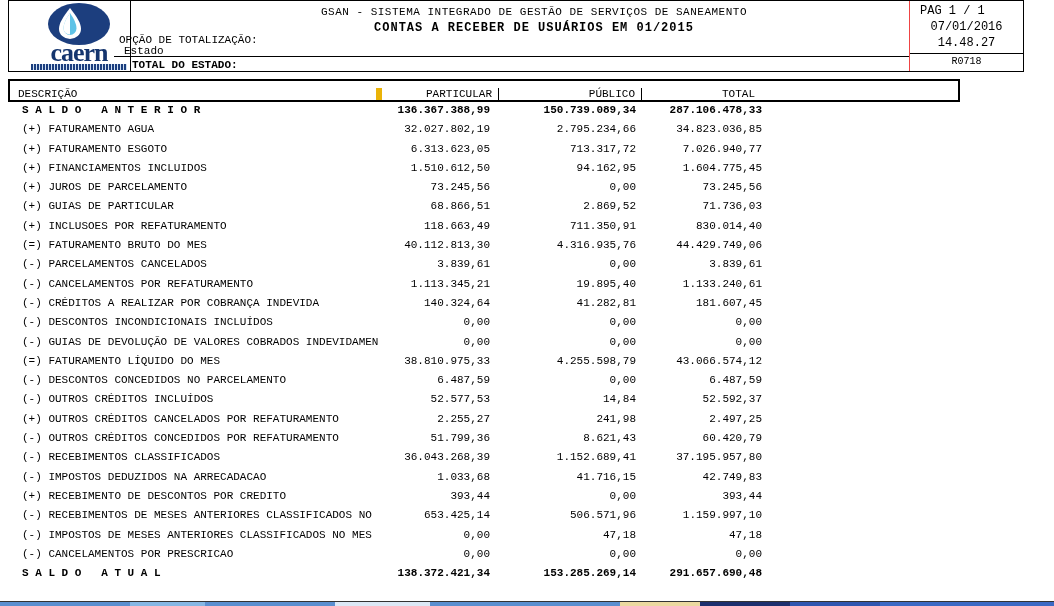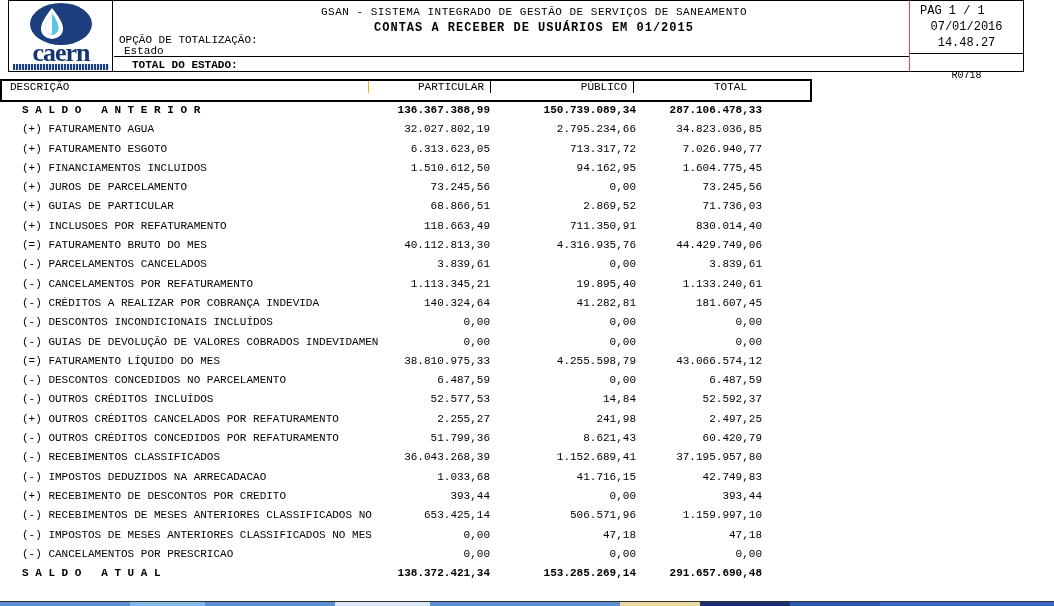--- a/index.html
+++ b/index.html
@@ -10,21 +10,21 @@
     font-family:"Liberation Mono","DejaVu Sans Mono",monospace;
     font-size:11px;
   }
 
   
   .header-band{
     position:absolute; left:8px; top:0; width:1016px; height:72px;
     border:1px solid #000;
   }
   .logo-cell{
-    position:absolute; left:0; top:0; width:104px; height:70px;
+    position:absolute; left:18px; top:0; width:104px; height:70px;
     border-right:1px solid #000; text-align:center; overflow:hidden;
   }
   .logo-oval{
     position:absolute; left:21px; top:2px; width:62px; height:42px;
     background:#1c3e7e; border-radius:50%;
   }
   .logo-drop{
     position:absolute; left:30px; top:6px; width:26px; height:32px;
   }
   .logo-word{
@@ -54,30 +54,30 @@
   .total-label{ position:absolute; top:58px; left:10px; font-weight:bold;margin-left:8px; }
 
   .pag-box{
     position:absolute; right:0; top:0; width:114px; height:70px;
     border-left:1px solid #ef4444; text-align:center; font-size:12px;
   }
   .pag-line{ margin-top:3px; text-align:left; padding-left:10px; }
   .pag-date{ margin-top:2px; }
   .pag-time{ margin-top:2px; }
   .pag-sep{ margin-top:3px; border-top:1px solid #000; }
-  .pag-code{ font-size:10px; margin-top:16px; }
+  .pag-code{ font-size:10px; margin-top:2px; }
 
   
   .col-head{
-    position:absolute; left:0; top:79px; width:812px; height:23px;
-    border:2px solid #000; display:flex; align-items:flex-start;
+    position:absolute; left:8px; top:79px; width:952px; height:23px;
+    border:2px solid #000; display:flex; align-items:flex-end;
   }
   .col-head .cell{ display:flex; align-items:center; }
   .ch-desc{ width:366px; padding-left:8px; }
-  .ch-part{ width:122px; border-left:1px solid #eab308; justify-content:flex-end; padding-right:6px; }
+  .ch-part{ width:122px; border-left:6px solid #eab308; justify-content:flex-end; padding-right:6px; }
   .ch-pub { width:143px; border-left:1px solid #000; justify-content:flex-end; padding-right:6px; }
   .ch-tot { width:120px; border-left:1px solid #000; justify-content:flex-end; padding-right:6px; }
   .ch-rest{ flex:1; border-left:1px solid #000; }
 
   
   .rows{ position:absolute; left:8px; top:104px; width:1016px; }
   .row{ height:19.3px; display:flex; align-items:flex-start; white-space:pre; }
   .row .desc{ width:370px; padding-left:14px; overflow:hidden; }
   .row .num{ text-align:right; }
   .row .particular{ width:112px; }

